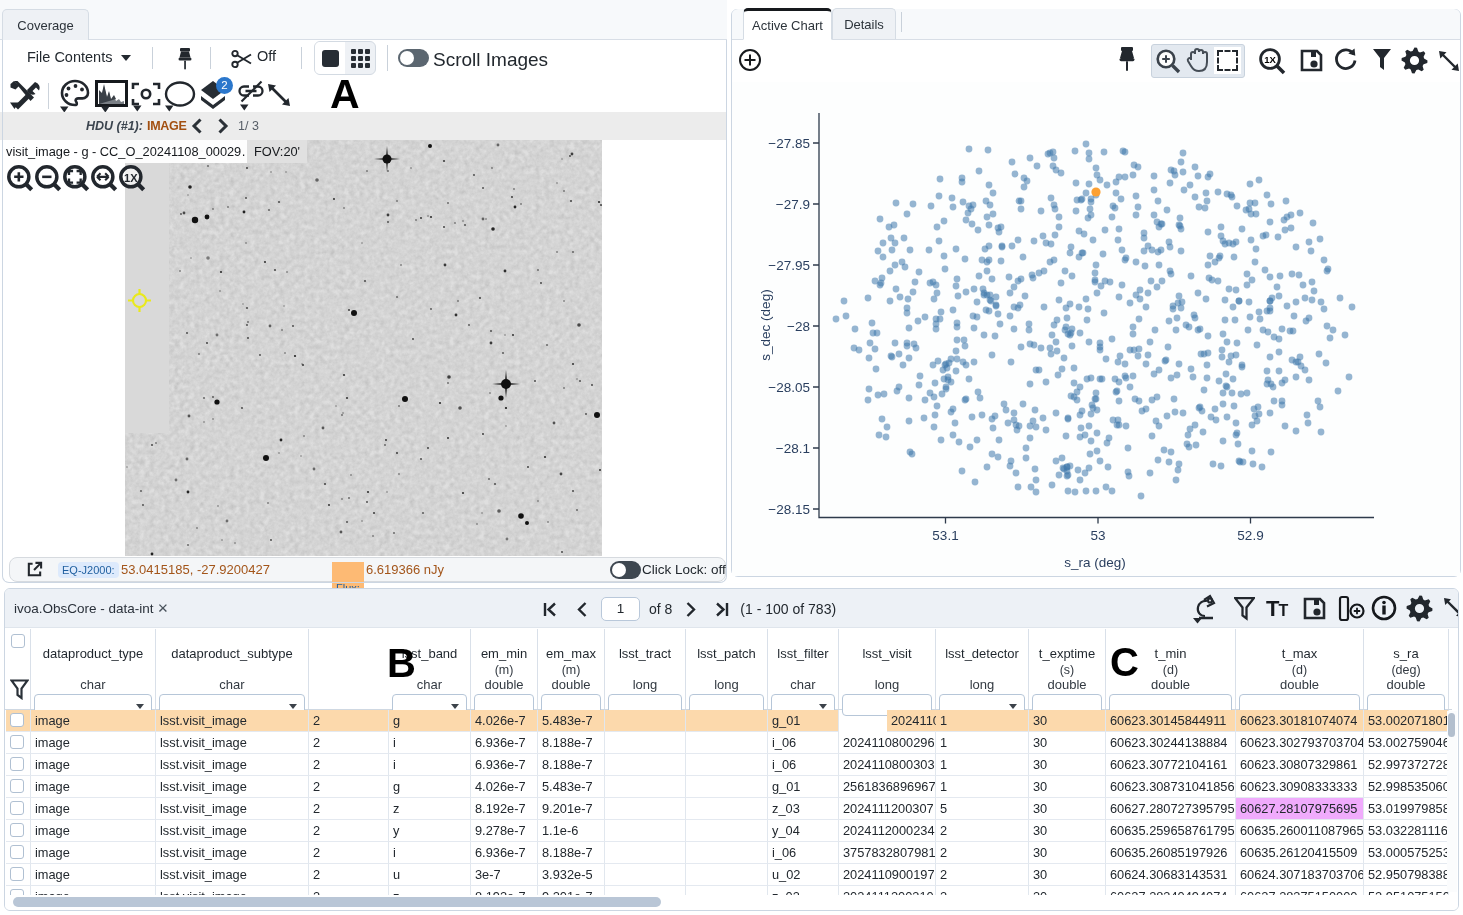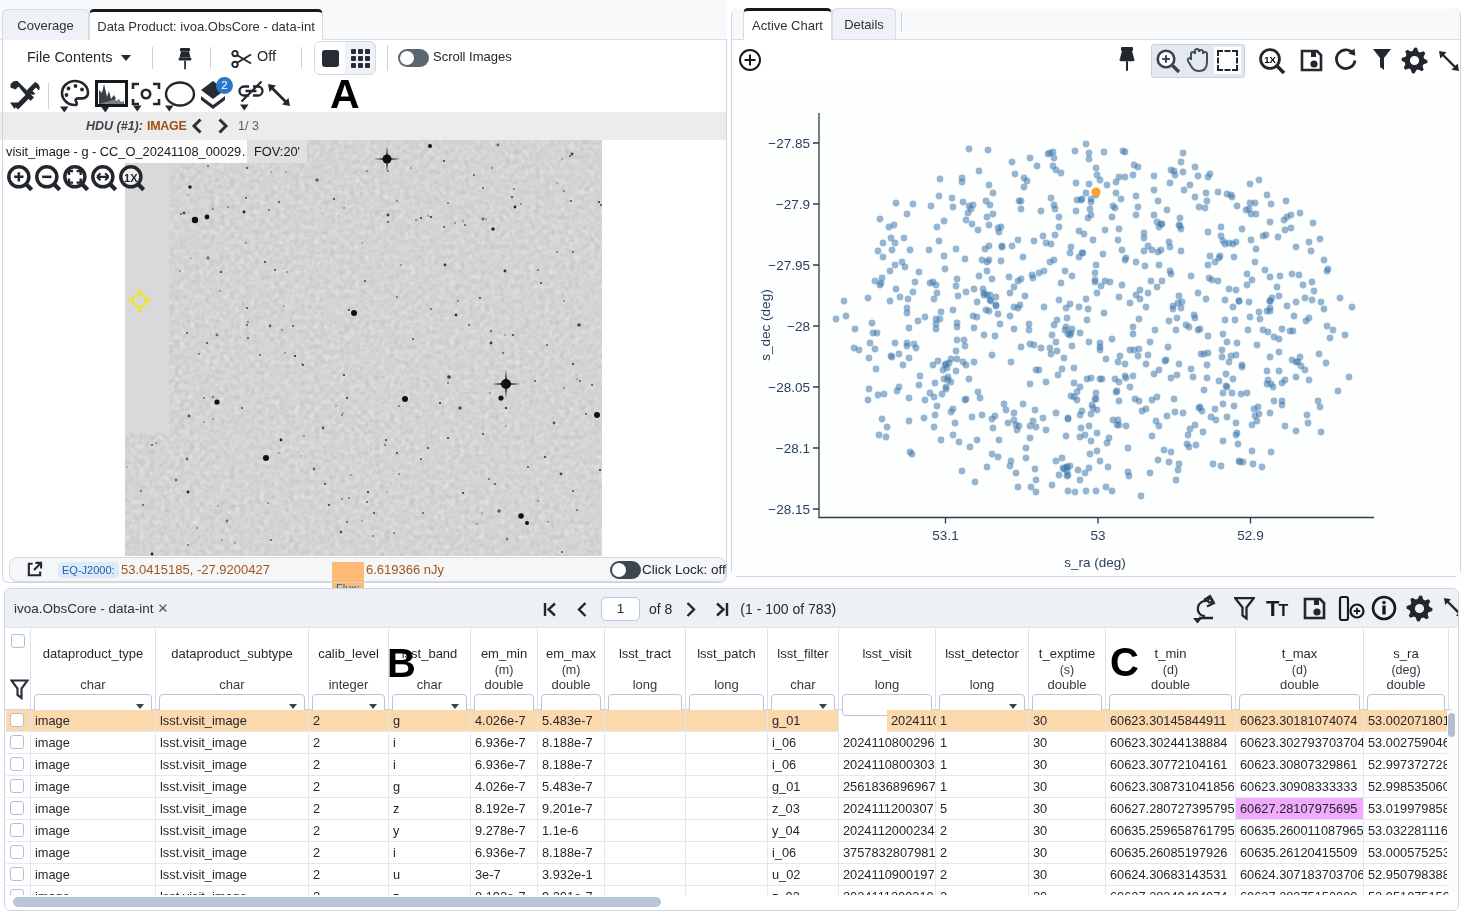--- a/index.html
+++ b/index.html
@@ -20,21 +20,20 @@
 .row { position:absolute; height:22px; font-size:12.8px; white-space:nowrap; }
 .cell { position:absolute; top:0; height:22px; line-height:21px; padding-left:4px; border-right:1px solid #e1e7ee; border-bottom:1px solid #e4e9f0; overflow:hidden; }
 .anno { position:absolute; font-weight:bold; color:#000; font-size:41px; }
 .nw { white-space:nowrap; }
 </style></head>
 <body>
 
 <div class="abs" style="left:0;top:0;width:727px;height:40px;background:#f7f9fb;border-bottom:1px solid #d8dee6;"></div>
 <div class="tabbar" style="left:2px;top:9px;">
   <div class="tab" style="width:87px;">Coverage</div>
-  <div class="tab active" style="width:234px;">Data Product: ivoa.ObsCore - data-int</div>
 </div>
 <div class="abs" style="left:2px;top:40px;width:725px;height:543px;border:1px solid #ccd6e2;border-top:none;border-radius:0 0 7px 7px;pointer-events:none;z-index:50;"></div>
 
 <div class="abs nw" style="left:0;top:40px;width:727px;height:37px;background:#fff;">
   <span class="abs" style="left:27px;top:9px;font-size:14.5px;color:#23292f;">File Contents</span>
   <span class="abs" style="left:121px;top:15px;width:0;height:0;border-left:5.5px solid transparent;border-right:5.5px solid transparent;border-top:6.5px solid #23292f;"></span>
   <span class="abs" style="left:152px;top:7px;width:1px;height:22px;background:#c9d1da;"></span>
   <svg class="abs" style="left:175px;top:7px;" width="20" height="23" viewBox="0 0 20 23">
       <g fill="#22272d">
         <rect x="5" y="1" width="10" height="3.5" rx="1"></rect>
@@ -68,21 +67,21 @@
             <rect x="14" y="7" width="5" height="5" rx="1"></rect>
       <rect x="0" y="14" width="5" height="5" rx="1"></rect>
             <rect x="7" y="14" width="5" height="5" rx="1"></rect>
             <rect x="14" y="14" width="5" height="5" rx="1"></rect>
           </g>
         </svg>
     </div>
   </div>
   <span class="abs" style="left:387px;top:5px;width:1px;height:26px;background:#c9d1da;"></span>
   <span class="switch abs" style="left:398px;top:9px;"></span>
-  <span class="abs" style="left:433px;top:9px;font-size:13px;">Scroll Images</span>
+  <span class="abs" style="left:433px;top:9px;font-size:19px;">Scroll Images</span>
 </div>
 
 <div class="abs" style="left:0;top:77px;width:727px;height:35px;background:#fff;">
   <svg class="abs" style="left:8px;top:3px;" width="32" height="30" viewBox="0 0 32 30">
       <g fill="#23282e">
     <path d="M6 1 L9.5 1 L26 17.5 L22.5 21z"></path>
     <path d="M2.5 7.5 L2.5 4 L6 1 L11 6 L7.5 9.5z"></path>
     <path d="M23.5 5.5 L27 2 a6 6 0 0 1 4 8.5 l-3-3 -3.5 3.5 3 3 a6 6 0 0 1-8.5-4z"></path>
     <path d="M20 12.5 L23.5 16 L10 29.5 L6.5 26z"></path>
     <path d="M2 22.5 h9 l-4.5 6.5z"></path>
@@ -1404,26 +1403,20 @@
         <div class="hunit">&nbsp;</div>
         <div class="htype">char</div>
         <div class="finput fcaret"></div>
         </div>
       <div class="hcell" style="left:151px;width:153px;">
           <div class="hname">dataproduct_subtype</div>
         <div class="hunit">&nbsp;</div>
         <div class="htype">char</div>
         <div class="finput fcaret"></div>
         </div>
-      <div class="hcell" style="left:304px;width:80px;">
-          <div class="hname">calib_level</div>
-        <div class="hunit">&nbsp;</div>
-        <div class="htype">integer</div>
-        <div class="finput fcaret"></div>
-        </div>
       <div class="hcell" style="left:384px;width:82px;">
           <div class="hname">lsst_band</div>
         <div class="hunit">&nbsp;</div>
         <div class="htype">char</div>
         <div class="finput fcaret"></div>
         </div>
       <div class="hcell" style="left:466px;width:67px;text-align:center;">
           <div class="hname">em_min</div>
         <div class="hunit">(m)</div>
         <div class="htype">double</div>
@@ -1633,21 +1626,21 @@
     </div>
     <div class="row" style="left:0;top:275px;width:1447px;">
       <div class="cell" style="left:1px;width:25px;background:#fff;">
         <div style="position:absolute;left:4px;top:3px;width:14px;height:14px;border:1px solid #b0c0d2;border-radius:3px;background:#fff;"></div>
       </div>
       <div class="cell" style="left:26px;width:125px;background:#fff;">image</div>
       <div class="cell" style="left:151px;width:153px;background:#fff;">lsst.visit_image</div>
       <div class="cell" style="left:304px;width:80px;background:#fff;">2</div>
       <div class="cell" style="left:384px;width:82px;background:#fff;">u</div>
       <div class="cell" style="left:466px;width:67px;background:#fff;">3e-7</div>
-      <div class="cell" style="left:533px;width:67px;background:#fff;">3.932e-1</div>
+      <div class="cell" style="left:533px;width:67px;background:#fff;">3.932e-5</div>
       <div class="cell" style="left:600px;width:81px;background:#fff;"></div>
       <div class="cell" style="left:681px;width:82px;background:#fff;"></div>
       <div class="cell" style="left:763px;width:71px;background:#fff;">u_02</div>
       <div class="cell" style="left:834px;width:97px;background:#fff;">2024110900197</div>
       <div class="cell" style="left:931px;width:93px;background:#fff;">2</div>
       <div class="cell" style="left:1024px;width:77px;background:#fff;">30</div>
       <div class="cell" style="left:1101px;width:130px;background:#fff;">60624.30683143531</div>
       <div class="cell" style="left:1231px;width:128px;background:#fff;">60624.307183703706</div>
       <div class="cell" style="left:1359px;width:85px;background:#fff;">52.9507983880</div>
     </div>

